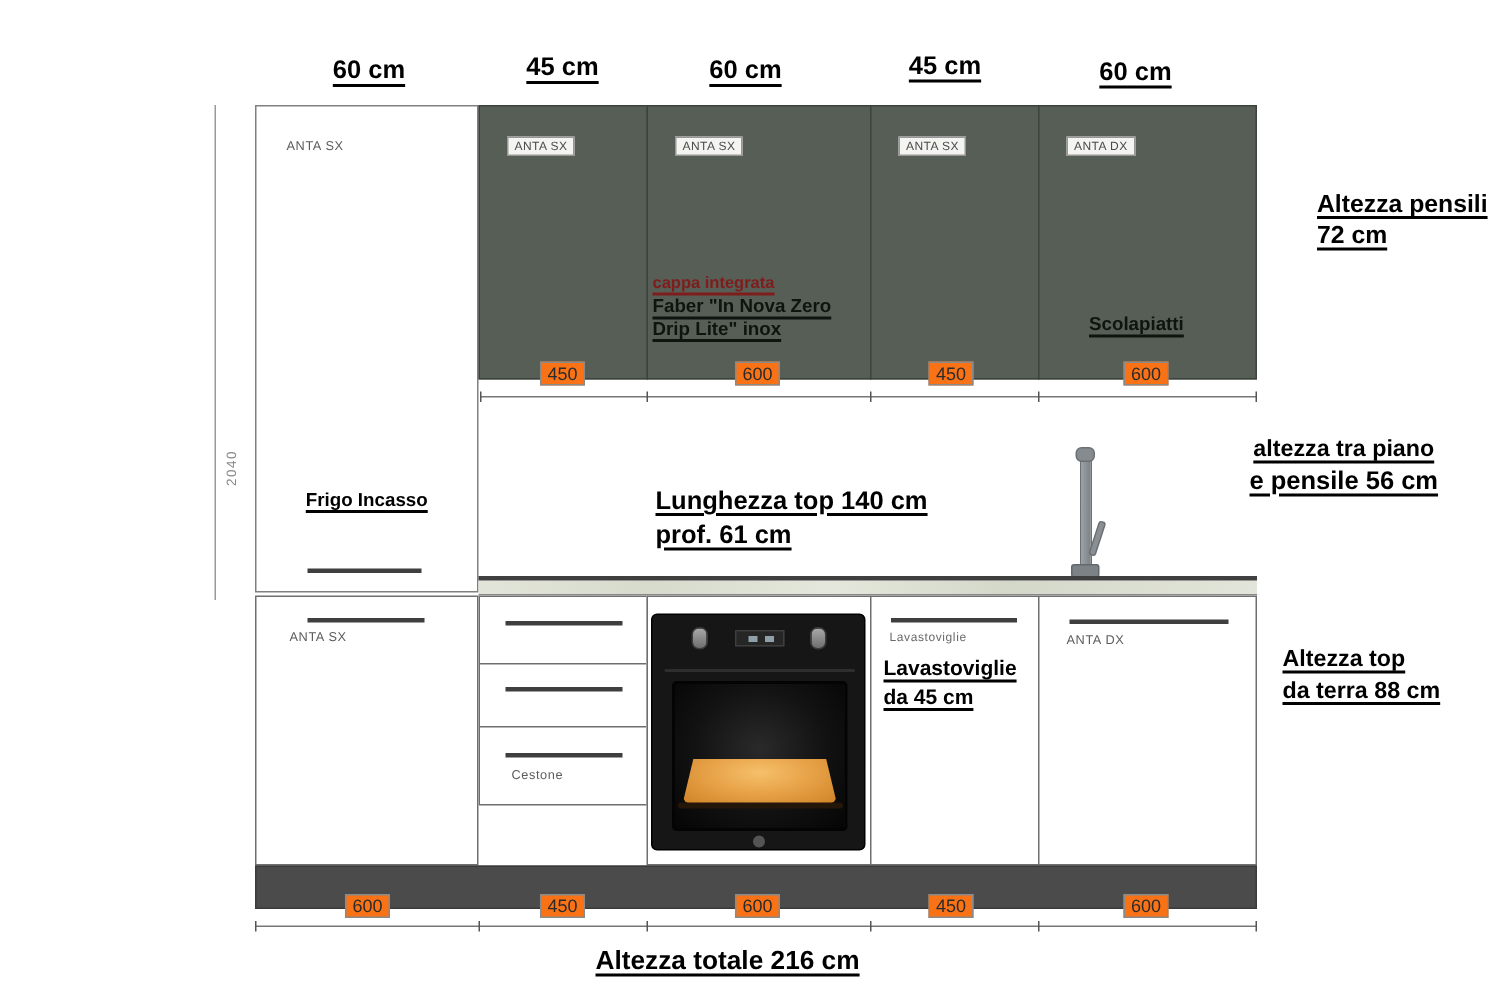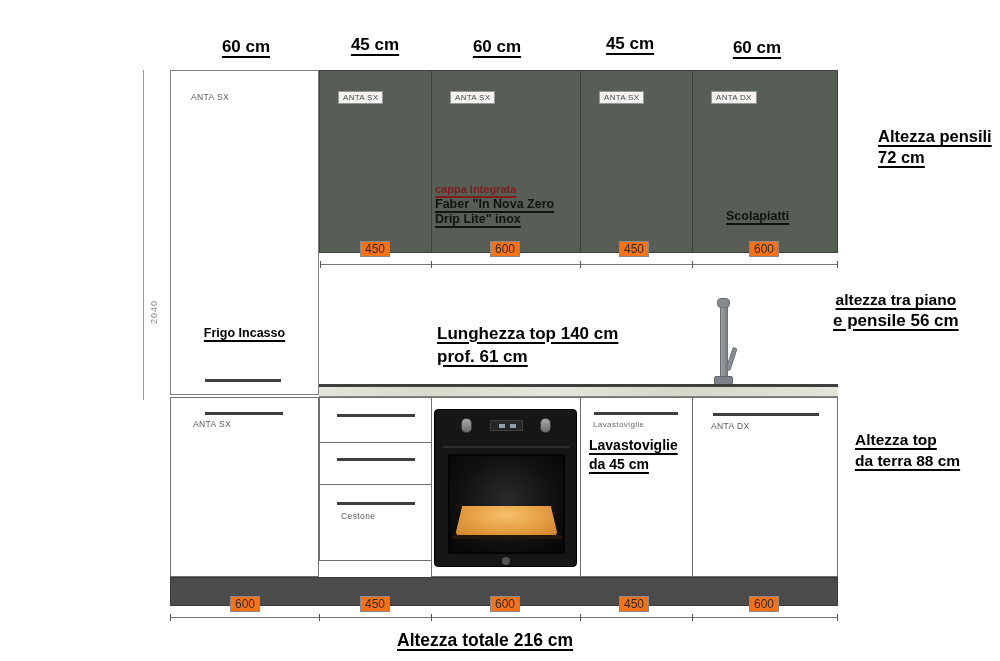--- a/index.html
+++ b/index.html
@@ -94,21 +94,21 @@
 <div class="abs" style="left:729px;top:347px;width:5px;height:24px;background:#8a8f93;border:1px solid #6b7074;border-radius:2px;transform:rotate(18deg);"></div>
 <div class="abs" style="left:714px;top:376px;width:19px;height:9px;background:#7d8286;border:1px solid #63686c;border-radius:2px;"></div>
 
 <div class="abs counter" style="left:319px;top:384px;width:519px;height:13px;"></div>
 
 <div class="abs base-unit" style="left:170px;top:397px;width:149px;height:180px;">
   <div class="abs handle" style="left:34px;top:14px;width:78px;"></div>
   <span class="abs draw-label" style="left:22px;top:21px;">ANTA SX</span>
 </div>
 
-<div class="abs base-unit" style="left:319px;top:397px;width:113px;height:164px;text-decoration:underline;">
+<div class="abs base-unit" style="left:319px;top:397px;width:113px;height:140px;text-decoration:underline;">
   <div class="abs" style="left:0;top:0;width:111px;height:45px;border-bottom:1px solid #6f6f6f;">
     <div class="abs handle" style="left:17px;top:16px;width:78px;"></div>
   </div>
   <div class="abs" style="left:0;top:45px;width:111px;height:42px;border-bottom:1px solid #6f6f6f;">
     <div class="abs handle" style="left:17px;top:15px;width:78px;"></div>
   </div>
   <div class="abs" style="left:0;top:87px;width:111px;height:91px;">
     <div class="abs handle" style="left:17px;top:17px;width:78px;"></div>
     <span class="abs draw-label" style="left:21px;top:26px;">Cestone</span>
   </div>

